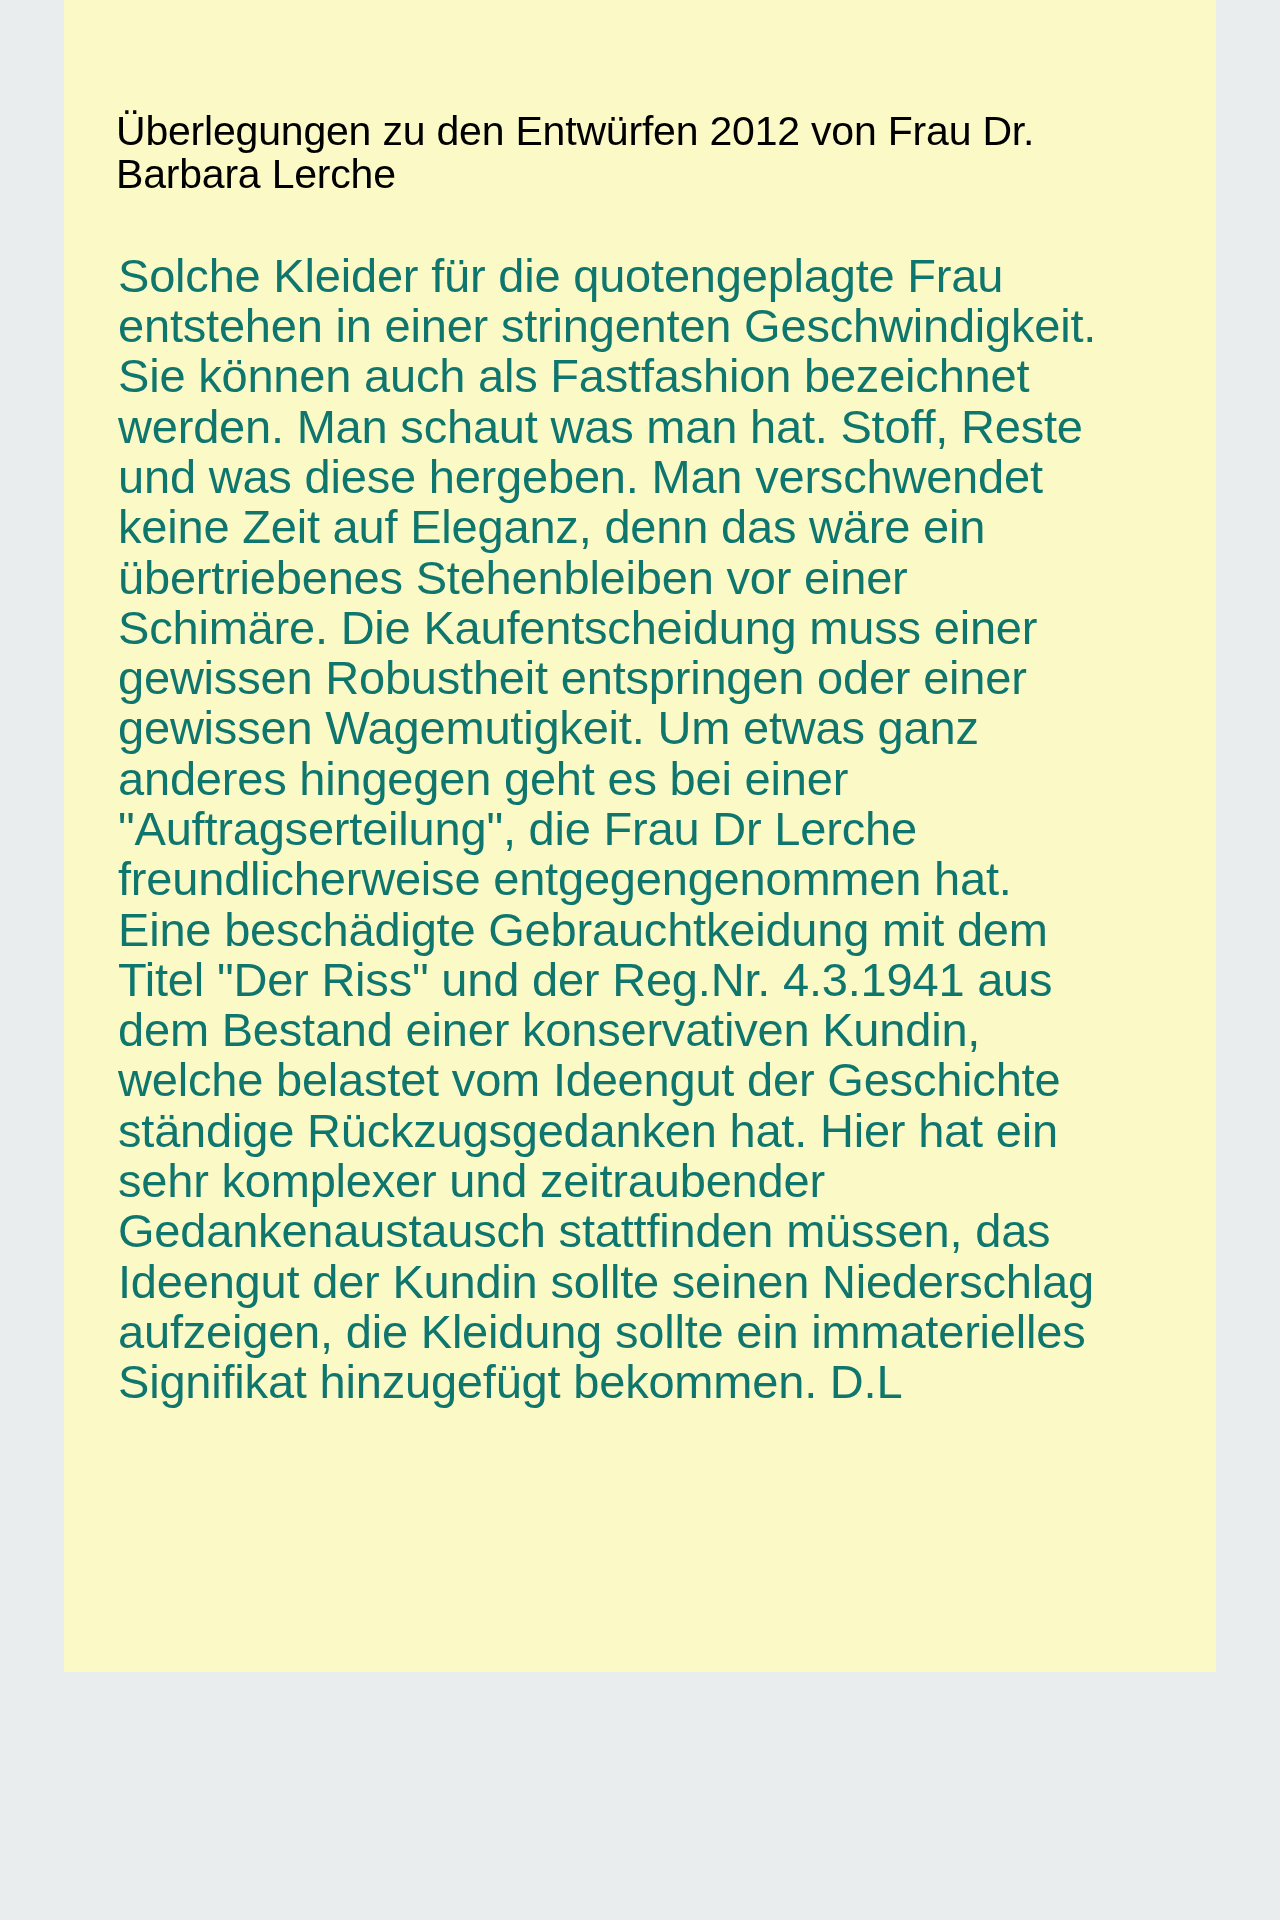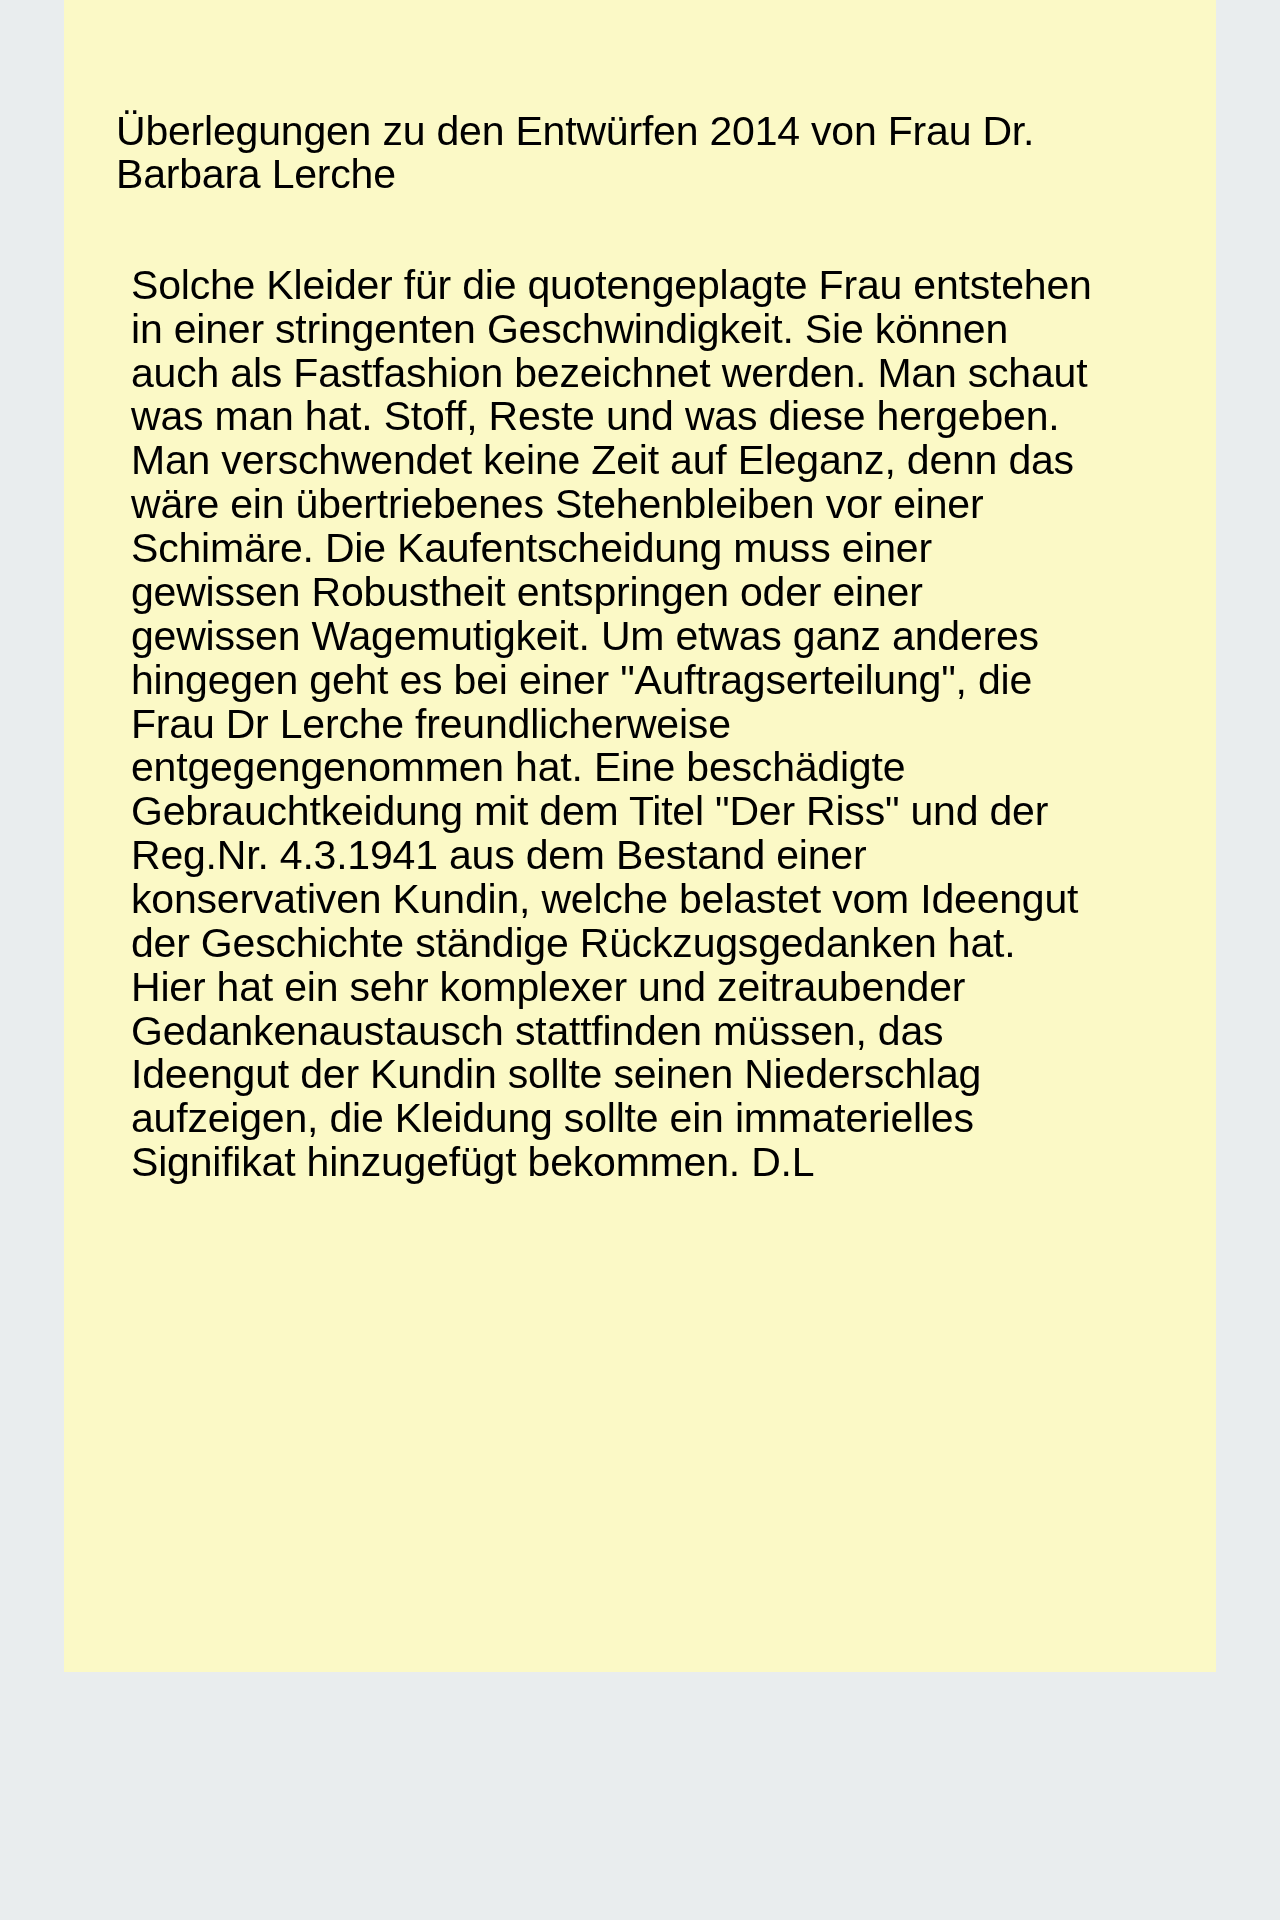--- a/index.html
+++ b/index.html
@@ -29,32 +29,32 @@
   }
   .doc-title {
     font-size: 41px;
     line-height: 1.06;
     color: #000000;
     font-weight: 400;
     margin: 0;
     letter-spacing: -0.2px;
   }
   .doc-body {
-    font-size: 41px;
+    font-size: 47px;
     line-height: 1.07;
-    color: #000000;
-    margin: 15px;
+    color: #0f766e;
+    margin: 2px;
     letter-spacing: -0.2px;
   }
   .spacer {
     height: 52px;
   }
 </style>
 </head>
 <body>
 
 <div class="page">
   <div class="content">
-    <h1 class="doc-title">Überlegungen zu den Entwürfen 2014 von Frau Dr. Barbara Lerche</h1>
+    <h1 class="doc-title">Überlegungen zu den Entwürfen 2012 von Frau Dr. Barbara Lerche</h1>
     <div class="spacer"></div>
     <p class="doc-body">Solche Kleider für die quotengeplagte Frau entstehen in einer stringenten Geschwindigkeit. Sie können auch als Fastfashion bezeichnet werden. Man schaut was man hat. Stoff, Reste und was diese hergeben. Man verschwendet keine Zeit auf Eleganz, denn das wäre ein übertriebenes Stehenbleiben vor einer Schimäre. Die Kaufentscheidung muss einer gewissen Robustheit entspringen oder einer gewissen Wagemutigkeit. Um etwas ganz anderes hingegen geht es bei einer "Auftragserteilung", die Frau Dr Lerche freundlicherweise entgegengenommen hat. Eine beschädigte Gebrauchtkeidung mit dem Titel "Der Riss" und der Reg.Nr. 4.3.1941 aus dem Bestand einer konservativen Kundin, welche belastet vom Ideengut der Geschichte ständige Rückzugsgedanken hat. Hier hat ein sehr komplexer und zeitraubender Gedankenaustausch stattfinden müssen, das Ideengut der Kundin sollte seinen Niederschlag aufzeigen, die Kleidung sollte ein immaterielles Signifikat hinzugefügt bekommen. D.L</p>
   </div>
 </div>
 
 </body></html>

